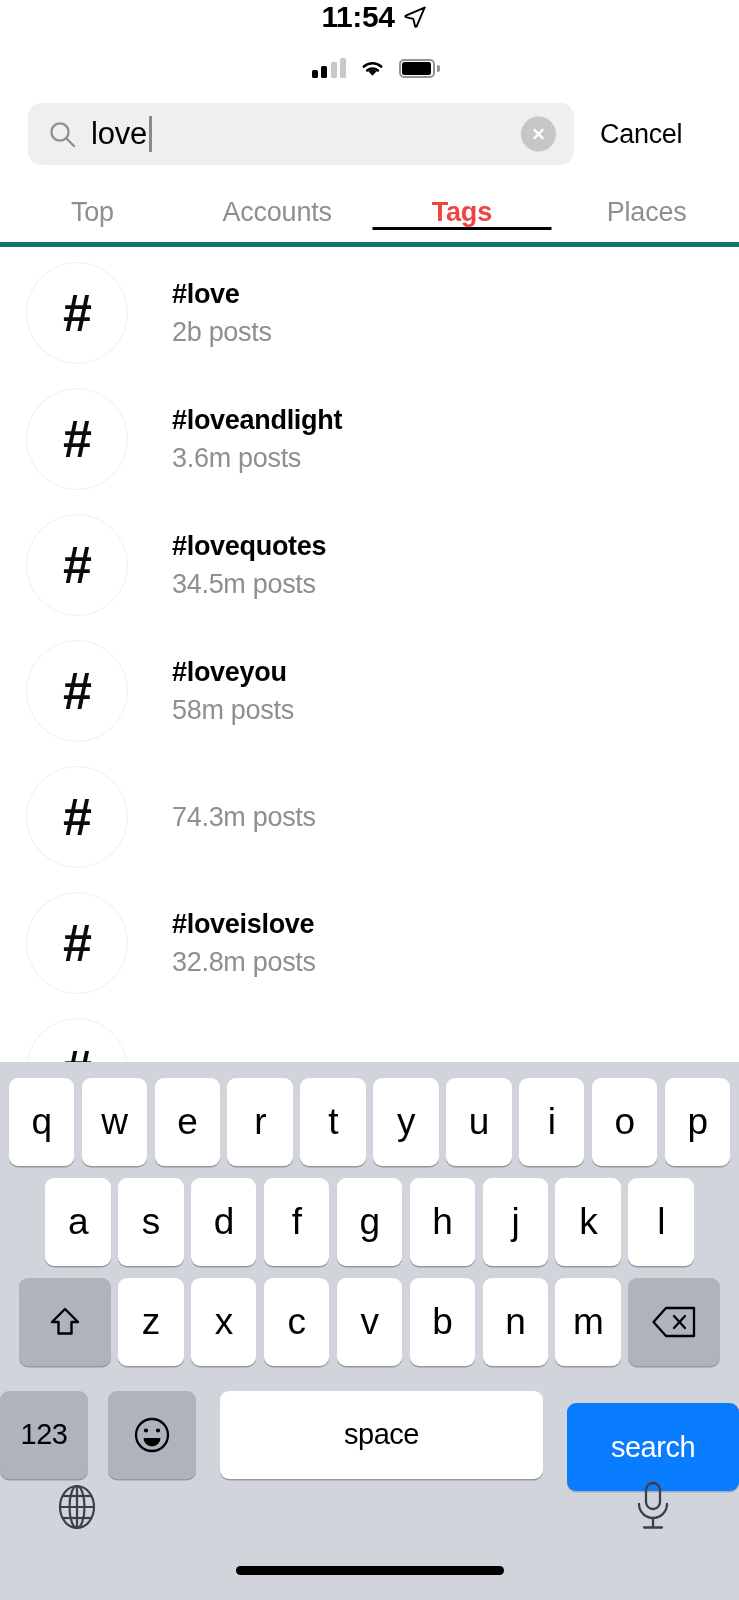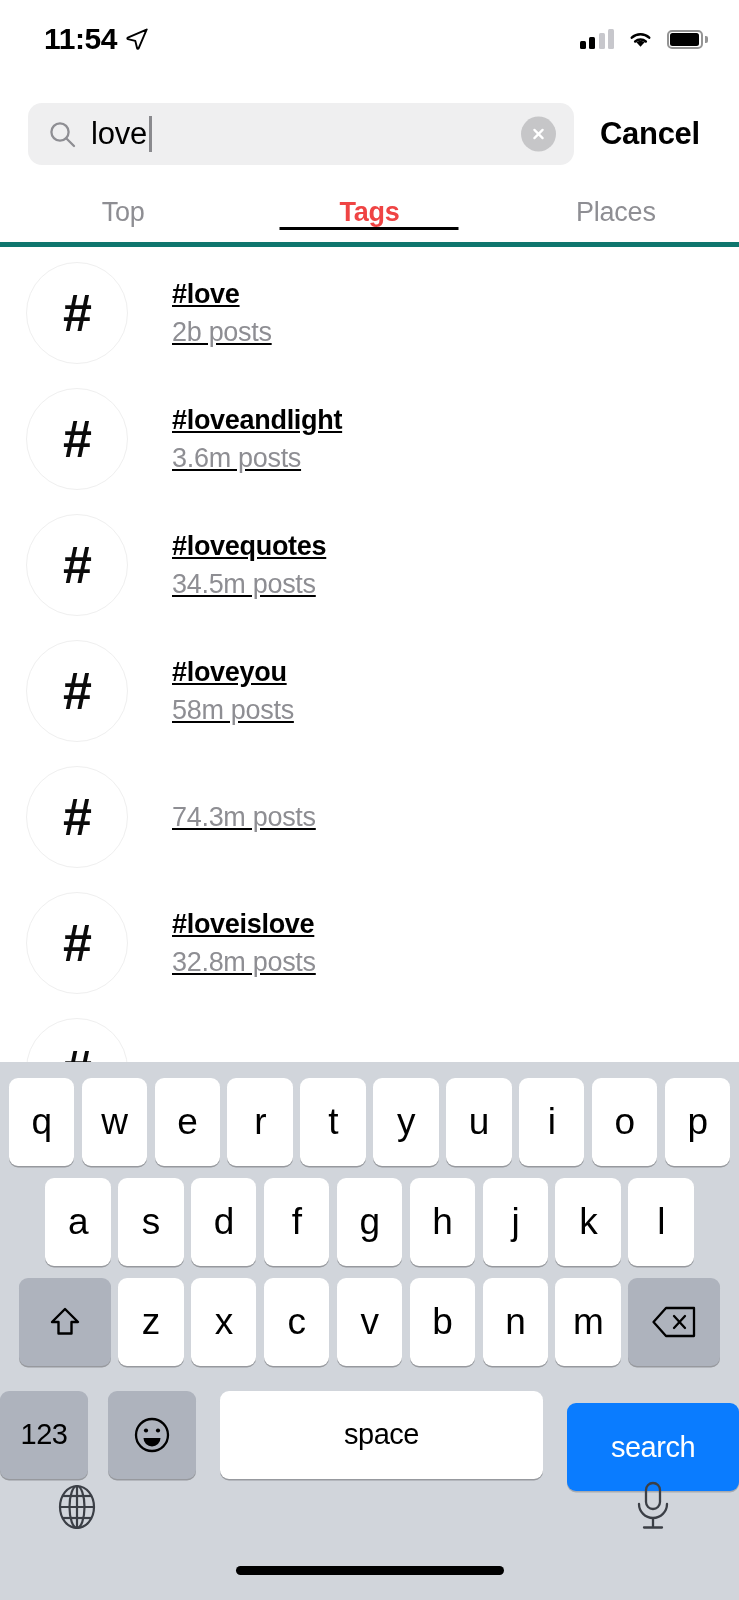--- a/index.html
+++ b/index.html
@@ -10,20 +10,21 @@
     -webkit-font-smoothing:antialiased;
     overflow:hidden;
   }
   .screen { position:relative; width:739px; height:1600px; background:#fff; }
 
   
   .statusbar {
     position:absolute; top:0; left:0; width:739px; height:78px;
     display:flex; align-items:center; justify-content:space-between;
     padding:0 36px 0 44px;
+    flex-direction:column;
   }
   .status-left { display:flex; align-items:center; gap:9px; }
   .status-time { font-size:30px; font-weight:600; color:#000; letter-spacing:-0.4px; }
   .loc-arrow { display:block; }
   .status-right { display:flex; align-items:center; gap:13px; }
   .bars { display:flex; align-items:flex-end; gap:3.5px; height:20px; }
   .bar { width:6px; border-radius:1.5px; background:#000; }
   .bar.b1 { height:8px; }
   .bar.b2 { height:12px; }
   .bar.b3 { height:16px; background:#c7c7cc; }
@@ -59,22 +60,22 @@
     display:inline-block; width:3px; height:36px; background:#8a8a8e;
     margin-left:2px;
   }
   .clear-btn {
     position:absolute; right:18px; top:50%; transform:translateY(-50%);
     width:35px; height:35px; border-radius:50%;
     background:#c6c6c8; display:flex; align-items:center; justify-content:center;
     cursor:pointer;
   }
   .cancel-btn {
-    margin-left:26px; font-size:31px; color:#000; letter-spacing:-0.3px;
-    cursor:pointer; white-space:nowrap;font-weight:bold;
+    margin-left:26px; font-size:27px; color:#000; letter-spacing:-0.3px;
+    cursor:pointer; white-space:nowrap;
   }
 
   
   .tabs {
     position:absolute; top:185px; left:0; width:739px; height:62px;
     display:flex; align-items:flex-start;
     border-bottom:5px solid #0f766e;
   }
   .tab {
     flex:1 1 0; text-align:center; position:relative;
@@ -99,21 +100,21 @@
   .tag-avatar {
     flex:0 0 auto; width:102px; height:102px; border-radius:50%;
     border:1px solid #efefef; background:#fff;
     display:flex; align-items:center; justify-content:center;
   }
   .hash-glyph {
     font-size:52px; font-weight:bold; color:#0b0b0b;
     line-height:1; letter-spacing:-1px;
     font-family:"Liberation Sans", sans-serif;
   }
-  .tag-texts { margin-left:44px; display:flex; flex-direction:column; gap:7px;text-decoration:underline; }
+  .tag-texts { margin-left:44px; display:flex; flex-direction:column; gap:7px; }
   .tag-name { font-size:27px; font-weight:bold; color:#000; letter-spacing:-0.3px; }
   .tag-count { font-size:27px; color:#8e8e93; letter-spacing:-0.3px; }
 
   
   .keyboard {
     position:absolute; left:0; top:1062px; width:739px; height:538px;
     background:#d1d5db;
   }
   .kb-row { display:flex; justify-content:center; align-items:center; }
   .kb-row.r1 { padding-top:16px; gap:7.4px; }
@@ -199,20 +200,21 @@
           <line x1="5.4" y1="5.4" x2="13.6" y2="13.6" stroke="#fff" stroke-width="2.3" stroke-linecap="round"></line>
           <line x1="13.6" y1="5.4" x2="5.4" y2="13.6" stroke="#fff" stroke-width="2.3" stroke-linecap="round"></line>
         </svg>
       </span>
     </div>
     <span class="cancel-btn">Cancel</span>
   </div>
 
   <div class="tabs">
     <div class="tab">Top</div>
+    <div class="tab">Accounts</div>
     <div class="tab active">Tags</div>
     <div class="tab">Places</div>
   </div>
 
   <div class="results">
     <div class="result-row">
       <span class="tag-avatar">
         <span class="hash-glyph">#</span>
       </span>
       <span class="tag-texts">

